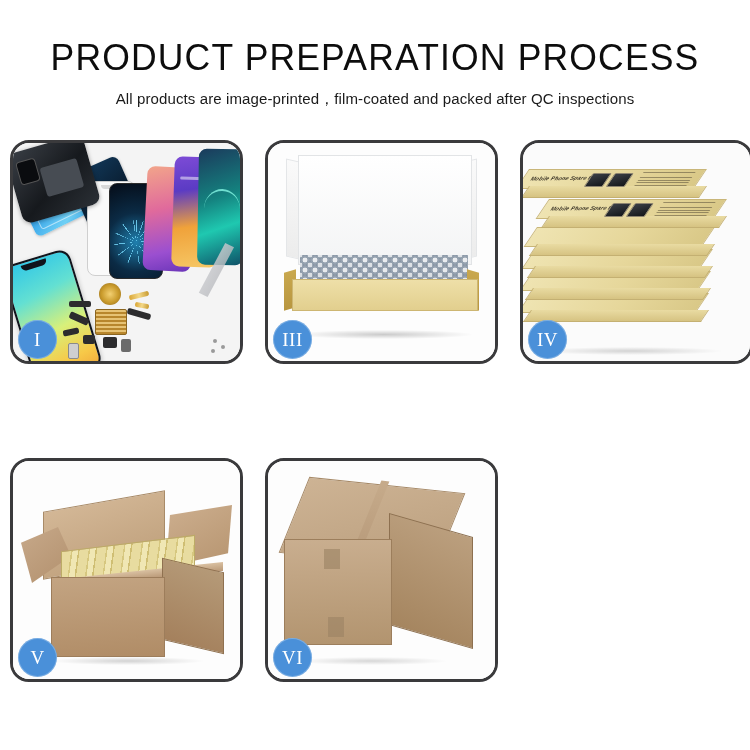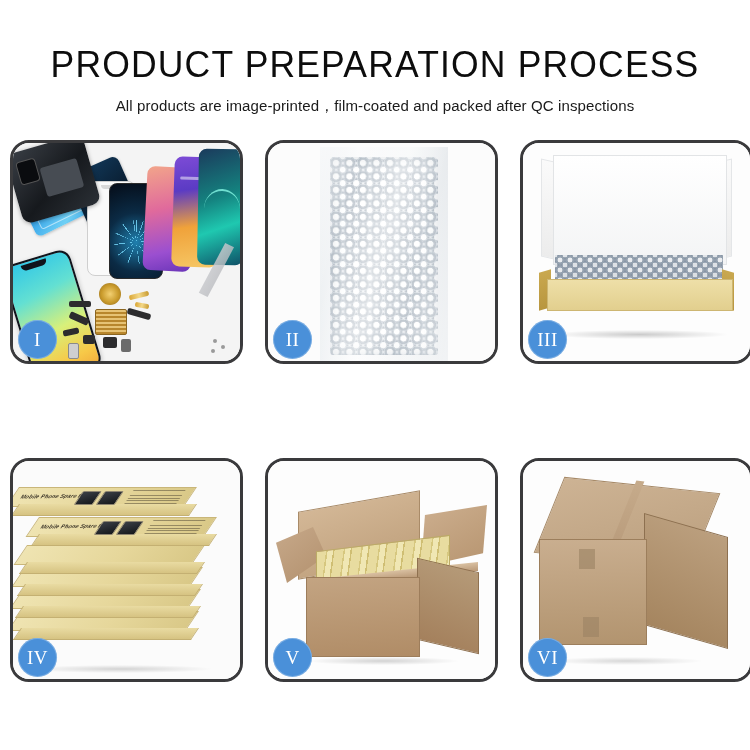--- a/index.html
+++ b/index.html
@@ -6,21 +6,21 @@
   body{
     width:750px;height:750px;
     background:#ffffff;
     font-family:"Liberation Sans", sans-serif;
     overflow:hidden;
     position:relative;
   }
   .page{position:relative;width:750px;height:750px;}
 
   
-  .header{position:absolute;left:0;top:11px;width:750px;text-align:center;}
+  .header{position:absolute;left:0;top:4px;width:750px;text-align:center;}
   .title{
     margin:0;padding-top:32px;
     font-size:37px;line-height:44px;
     font-weight:500;
     letter-spacing:1.2px;
     color:#0d0d0d;
     transform:scaleX(.96);
     font-family:"Liberation Sans", sans-serif;
   }
   .subtitle{
@@ -422,28 +422,20 @@
         <div class="part" style="left:108px;top:196px;width:10px;height:13px;background:#6b6b6b;"></div>
         <div class="part" style="left:55px;top:200px;width:9px;height:14px;background:#cfcfcf;border:1px solid #8a8a8a;"></div>
         <div class="screw" style="left:200px;top:196px;"></div>
         <div class="screw" style="left:208px;top:202px;"></div>
         <div class="screw" style="left:198px;top:206px;"></div>
         <div class="tweezer"></div>
       </div>
       <div class="badge">I</div>
     </div>
 
-    <div class="card">
-      <div class="scene p2">
-        <div class="wrapbg"></div>
-        <div class="bubbles"></div>
-        <div class="wrapsheen"></div>
-      </div>
-      <div class="badge">II</div>
-    </div>
 
     <div class="card">
       <div class="scene p3">
         <div class="m-lid-l"></div>
         <div class="m-lid-r"></div>
         <div class="m-lid"></div>
         <div class="m-inner"></div>
         <div class="m-tray-lcap"></div>
         <div class="m-tray-rcap"></div>
         <div class="m-tray-front"></div>

